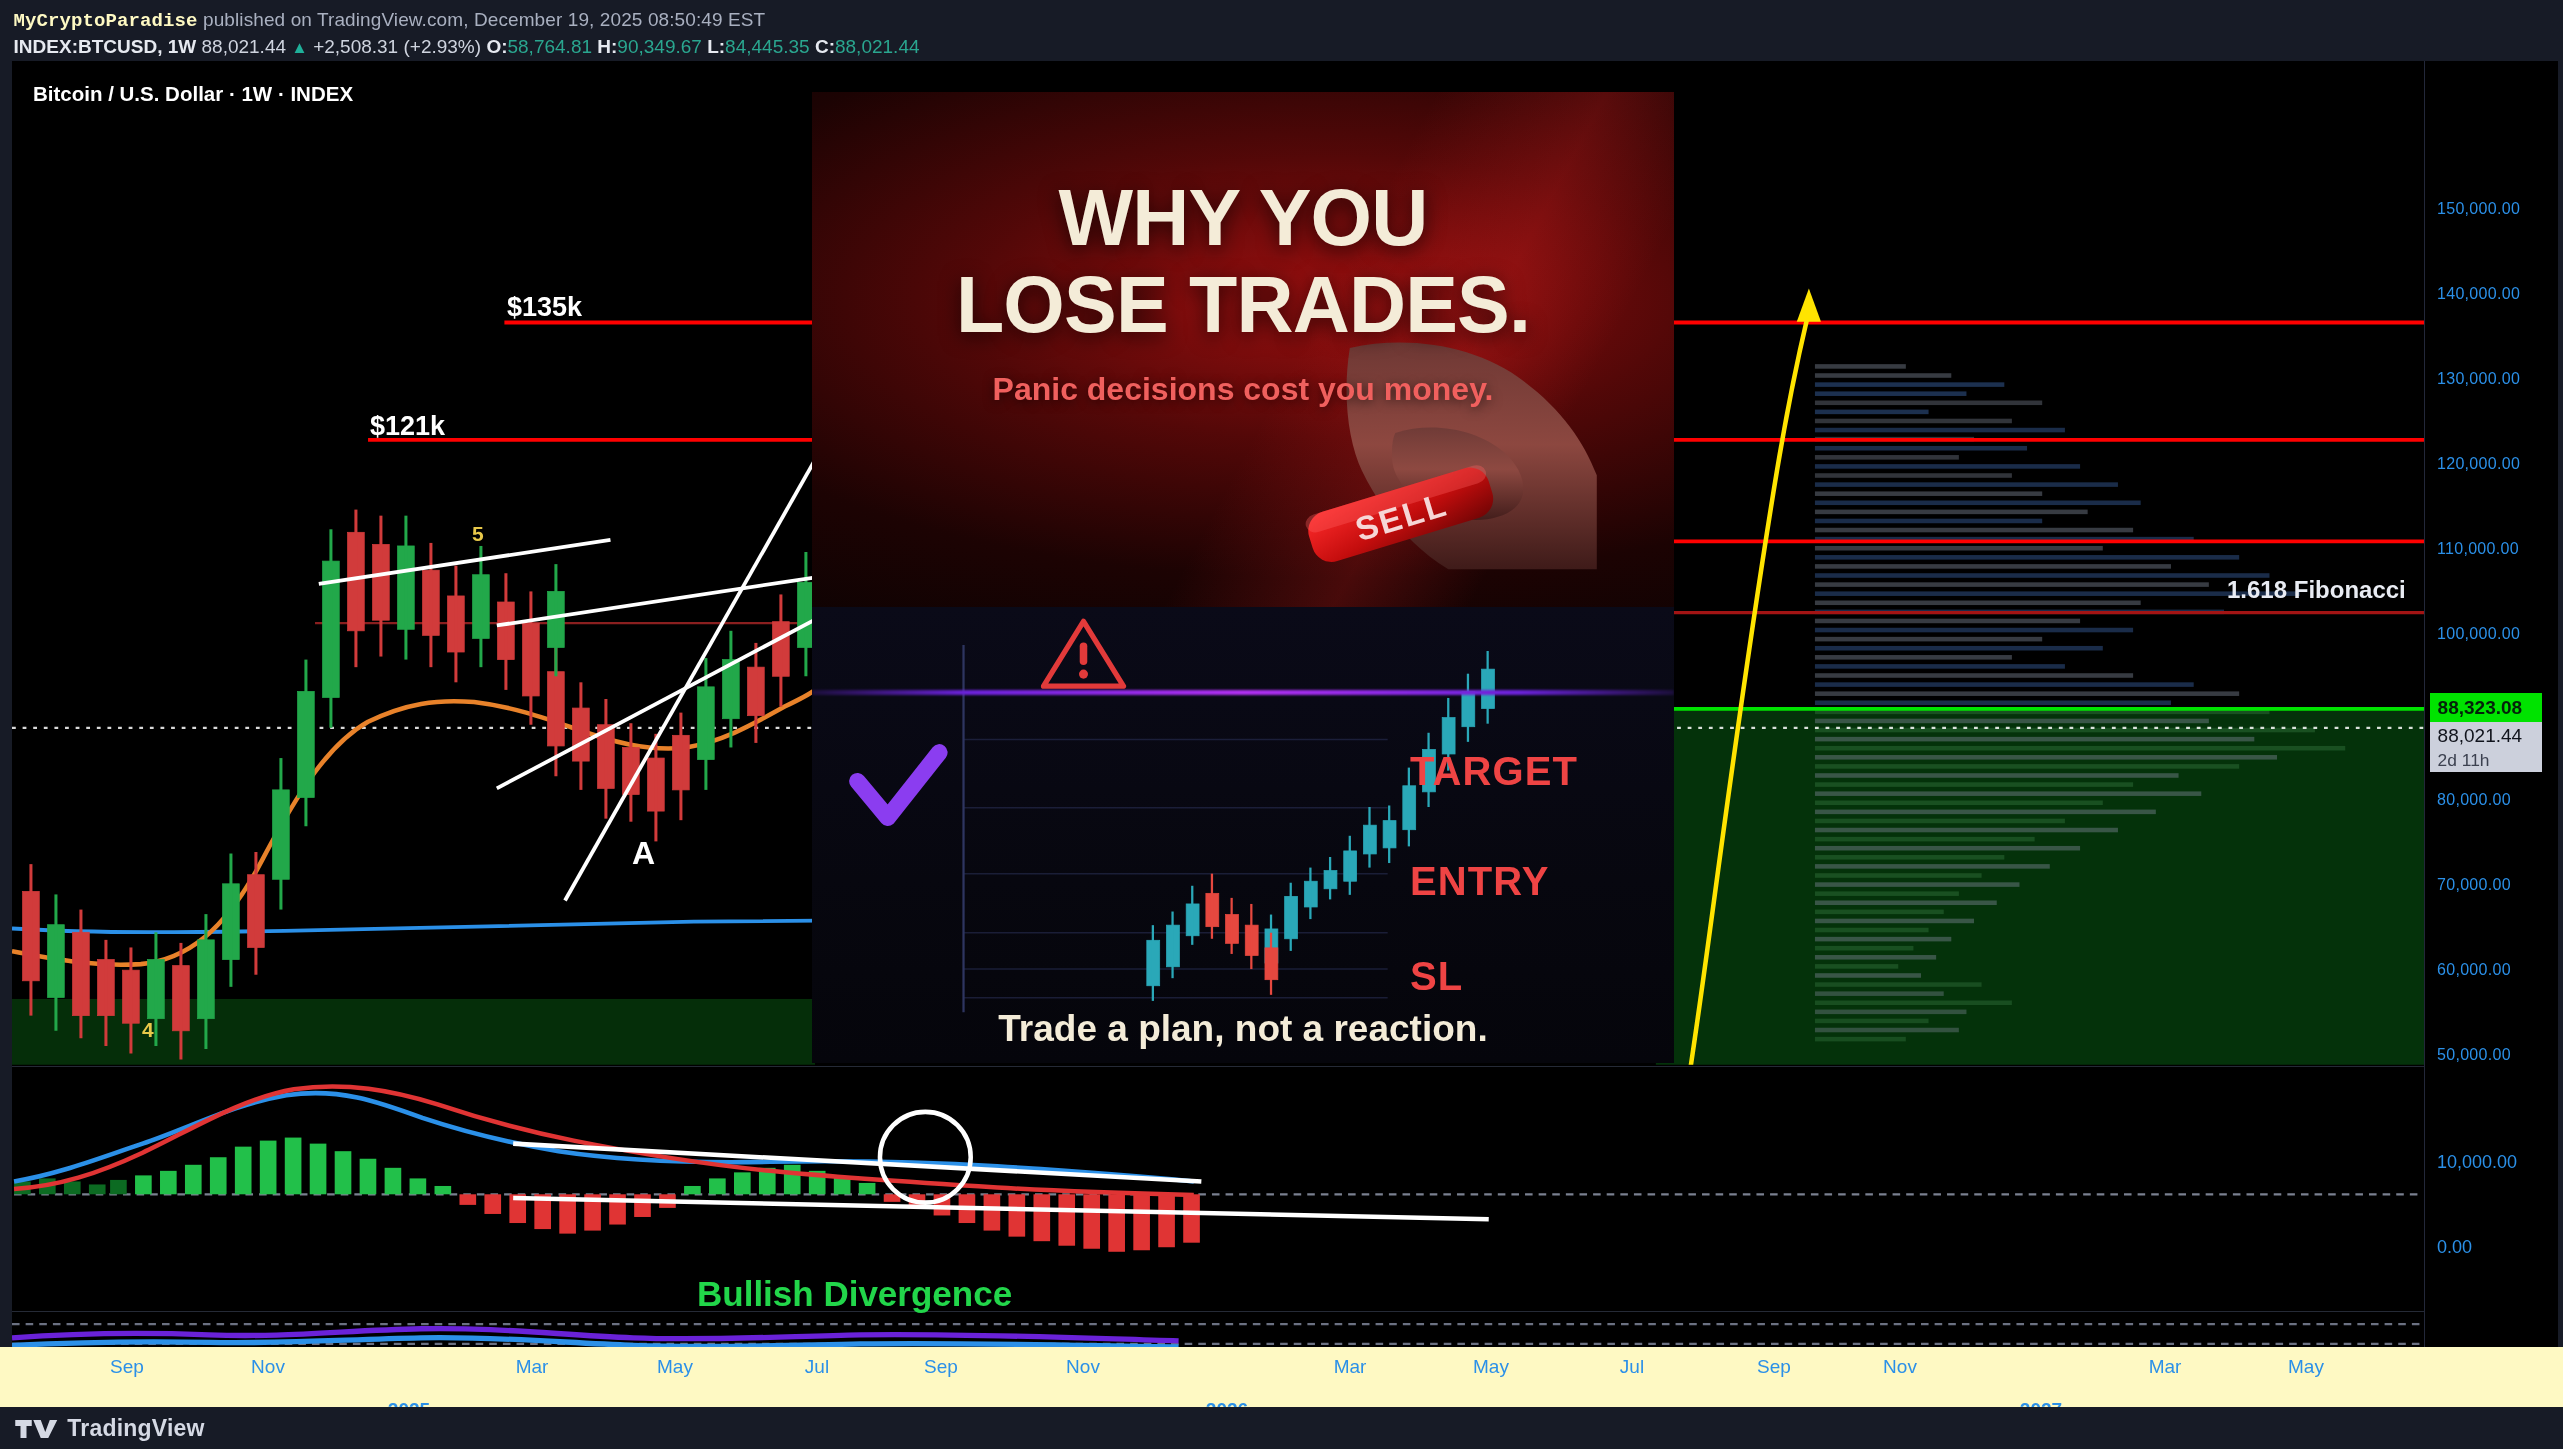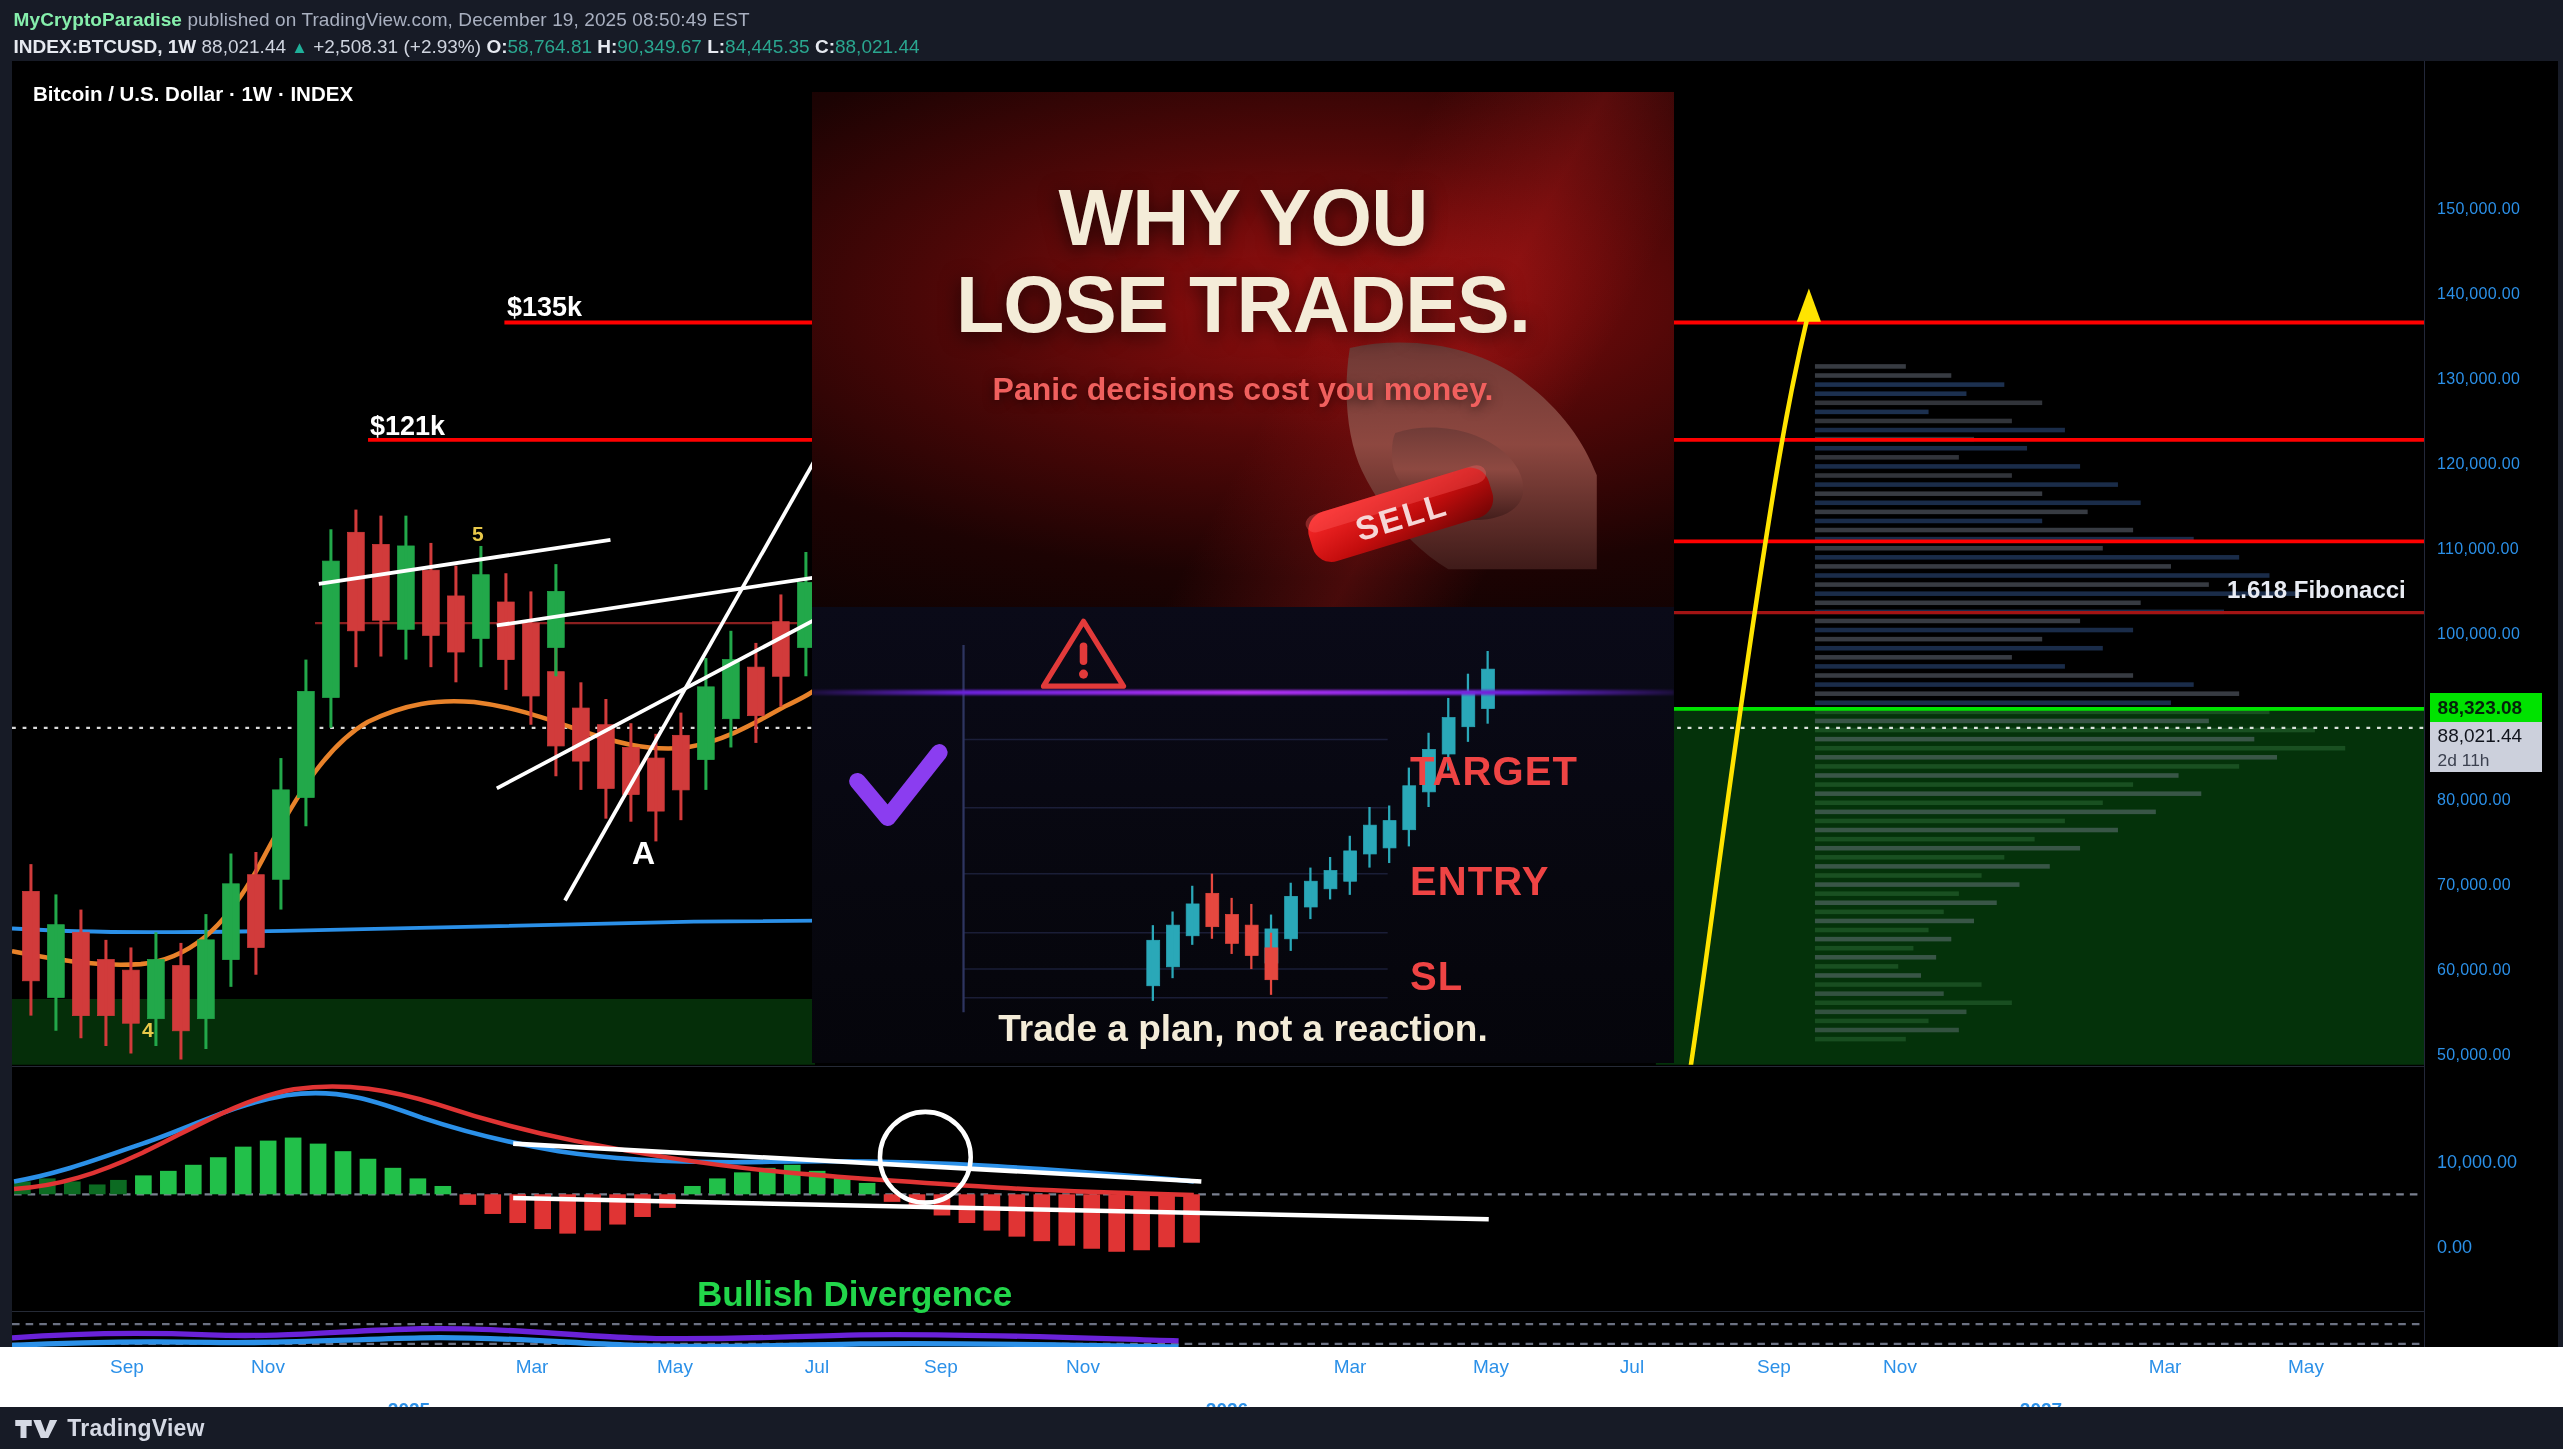--- a/index.html
+++ b/index.html
@@ -6,21 +6,21 @@
   html,body { background:#0b0e15; }
   body {
     width:2563px; height:1450px; position:relative; overflow:hidden;
     font-family:"Liberation Sans", sans-serif;
     color:#d7dae3;
   }
 
   
   #header { position:absolute; left:0; top:0; width:2563px; height:61px; background:#171b26; }
   #hdr-line1 { position:absolute; left:13.6px; top:9px; font-size:19px; letter-spacing:0.1px; white-space:nowrap; }
-  #hdr-line1 .brand { font-weight:bold; color:#86efac; }
+  #hdr-line1 .brand { font-weight:bold; color:#fef9c3;font-family:Liberation Mono, monospace; }
   #hdr-line1 .pub { color:#a9b0c0; }
   #hdr-line2 { position:absolute; left:13.6px; top:36px; font-size:19px; white-space:nowrap; }
   #hdr-line2 .sym { font-weight:bold; color:#e6e9f0; }
   #hdr-line2 .last { color:#cfd4df; }
   #hdr-line2 .tri { color:#1fb09a; font-size:16.7px; }
   #hdr-line2 .chg { color:#cfd4df; }
   #hdr-line2 .k { font-weight:bold; color:#e6e9f0; }
   #hdr-line2 .v { color:#2aa68f; }
 
   
@@ -45,21 +45,21 @@
     top:632px; height:29px; background:#00e300; color:#04210a;
     display:flex; align-items:center; padding-left:7.6px; font-weight:bold;
   }
   #pbadge-grey {
     top:661px; height:50px; background:#ccd0dc; color:#10131c;
     padding:2.3px 0 0 7.6px; line-height:24px;
   }
   #pbadge-grey .sub { color:#3c4150; font-size:17.4px; }
 
   
-  #taxis { position:absolute; left:0; top:1347px; width:2563px; height:61px; background:#ffffff; }
+  #taxis { position:absolute; left:0; top:1347px; width:2563px; height:61px; background:#fef9c3; }
   .ttick { position:absolute; top:9px; font-size:19px; color:#2b90e8; transform:translateX(-50%); white-space:nowrap; }
   .ttick.major { font-weight:bold;margin-top:43px; }
 
   
   #footer { position:absolute; left:0; top:1407px; width:2563px; height:42px; background:#171b26; }
   #tv-logo { position:absolute; left:15px; top:8.3px; display:flex; align-items:center; gap:8.3px; }
   #tv-logo .word { font-size:23px; font-weight:bold; color:#d5d9e4; letter-spacing:0.2px; }
 
   
   svg.layer { position:absolute; left:0; top:0; overflow:visible; }

